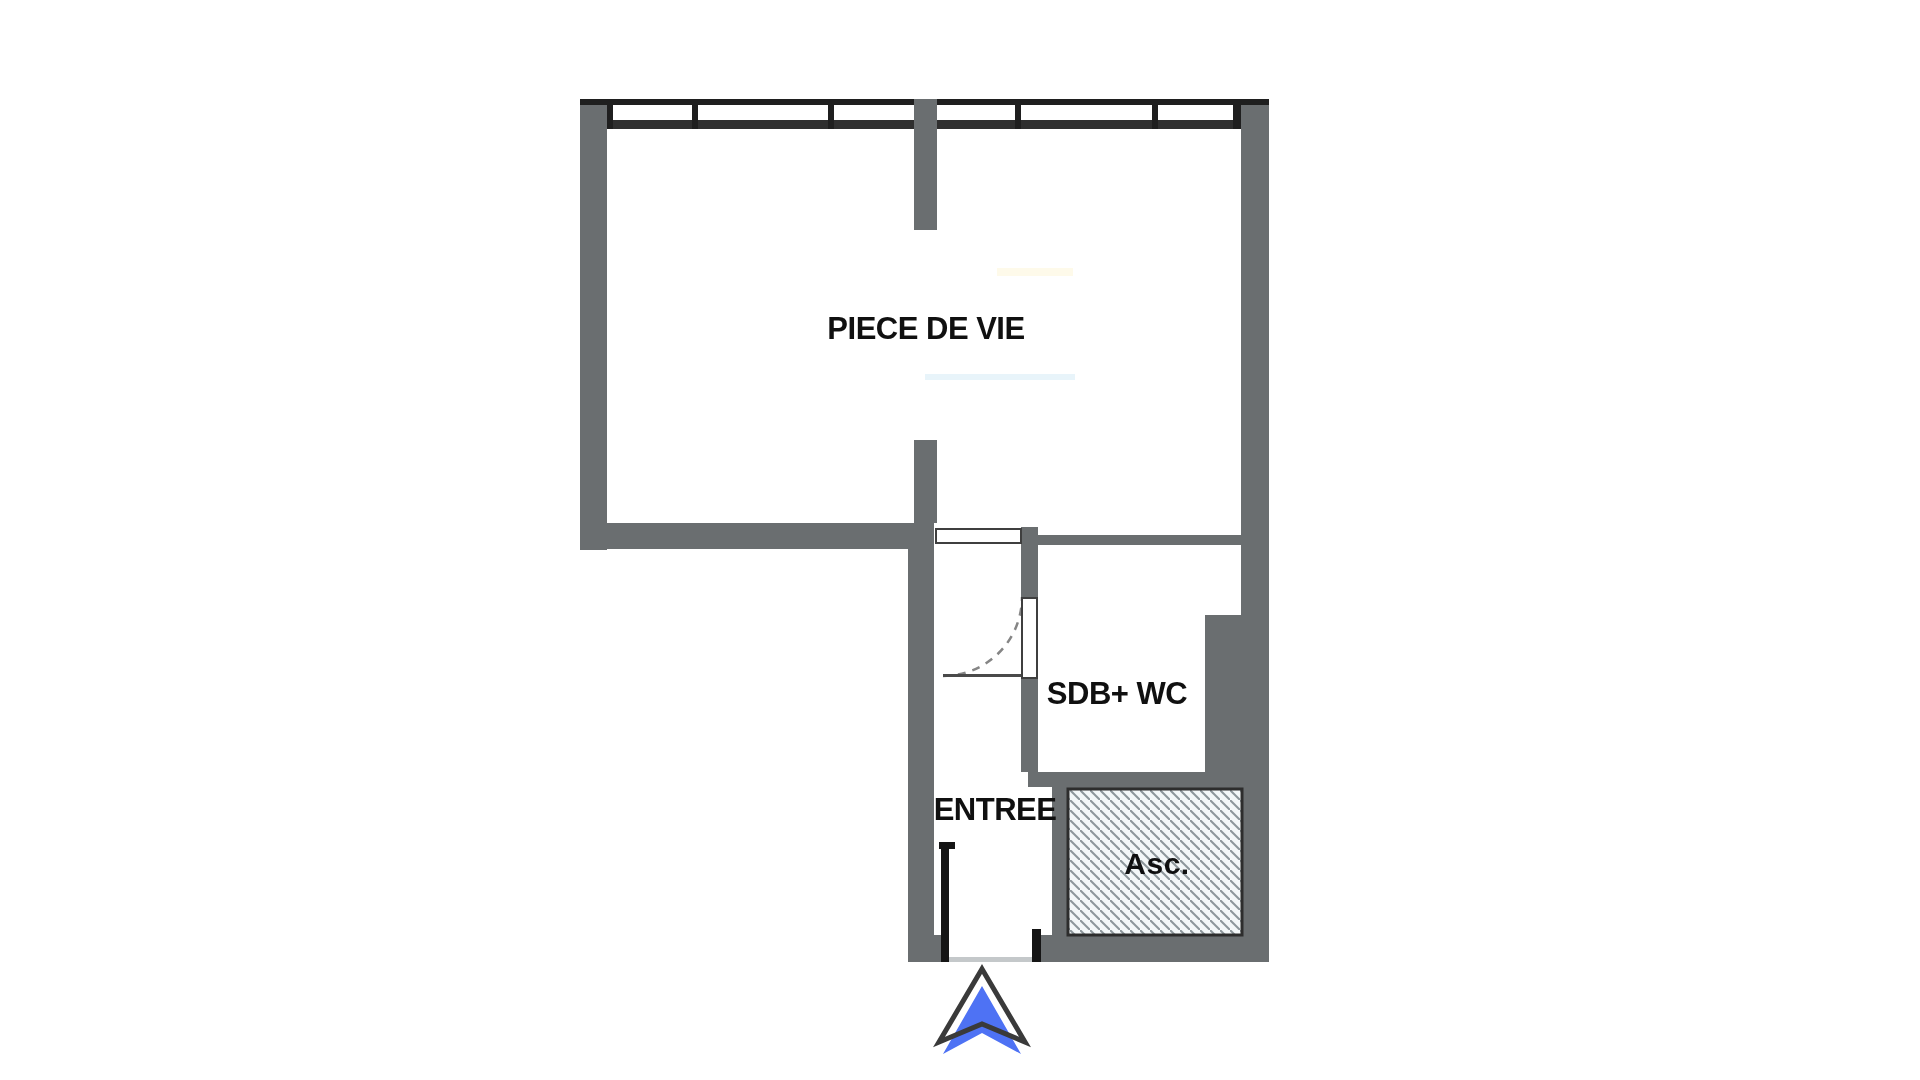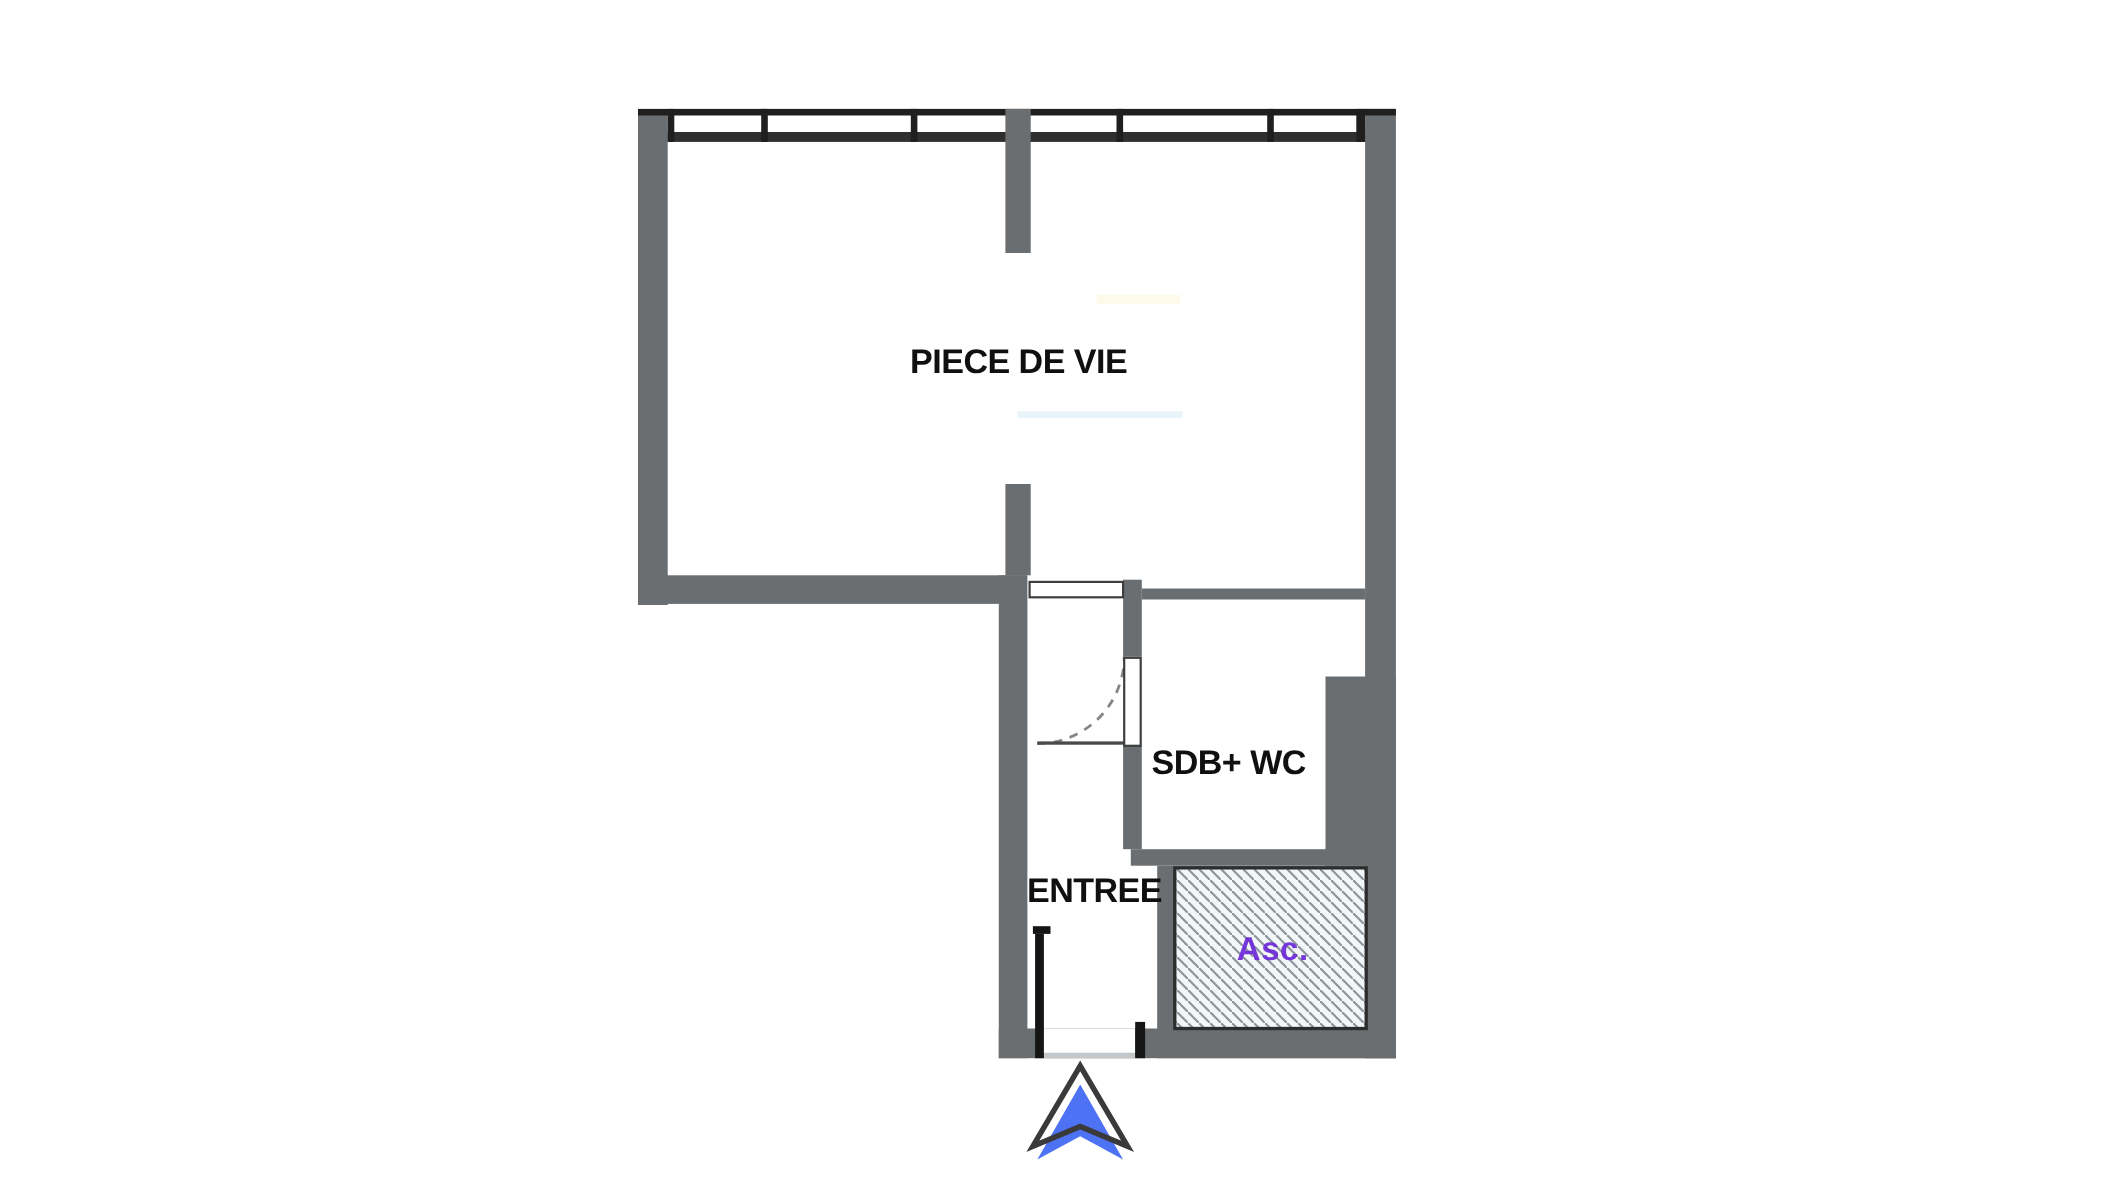--- a/index.html
+++ b/index.html
@@ -33,21 +33,21 @@
     user-select: none;
   }
   #label-living   { left: 926px;  top: 329px; }
   #label-bathroom { left: 1117px; top: 646px; margin-top: 48px; }
   #label-entry    { left: 995px;  top: 810px; }
   #label-elevator {
     left: 1157px; top: 864px;
     font-size: 30px;
     font-weight: bold;
     letter-spacing: 0.5px;
-    color: #6d28d9;
+    color: #000000;
     opacity: 0.92;
   }
 </style>
 </head>
 <body>
 
 <div id="stage">
 
   <svg id="plan-svg" width="1920" height="1080" viewBox="0 0 1920 1080">
 

